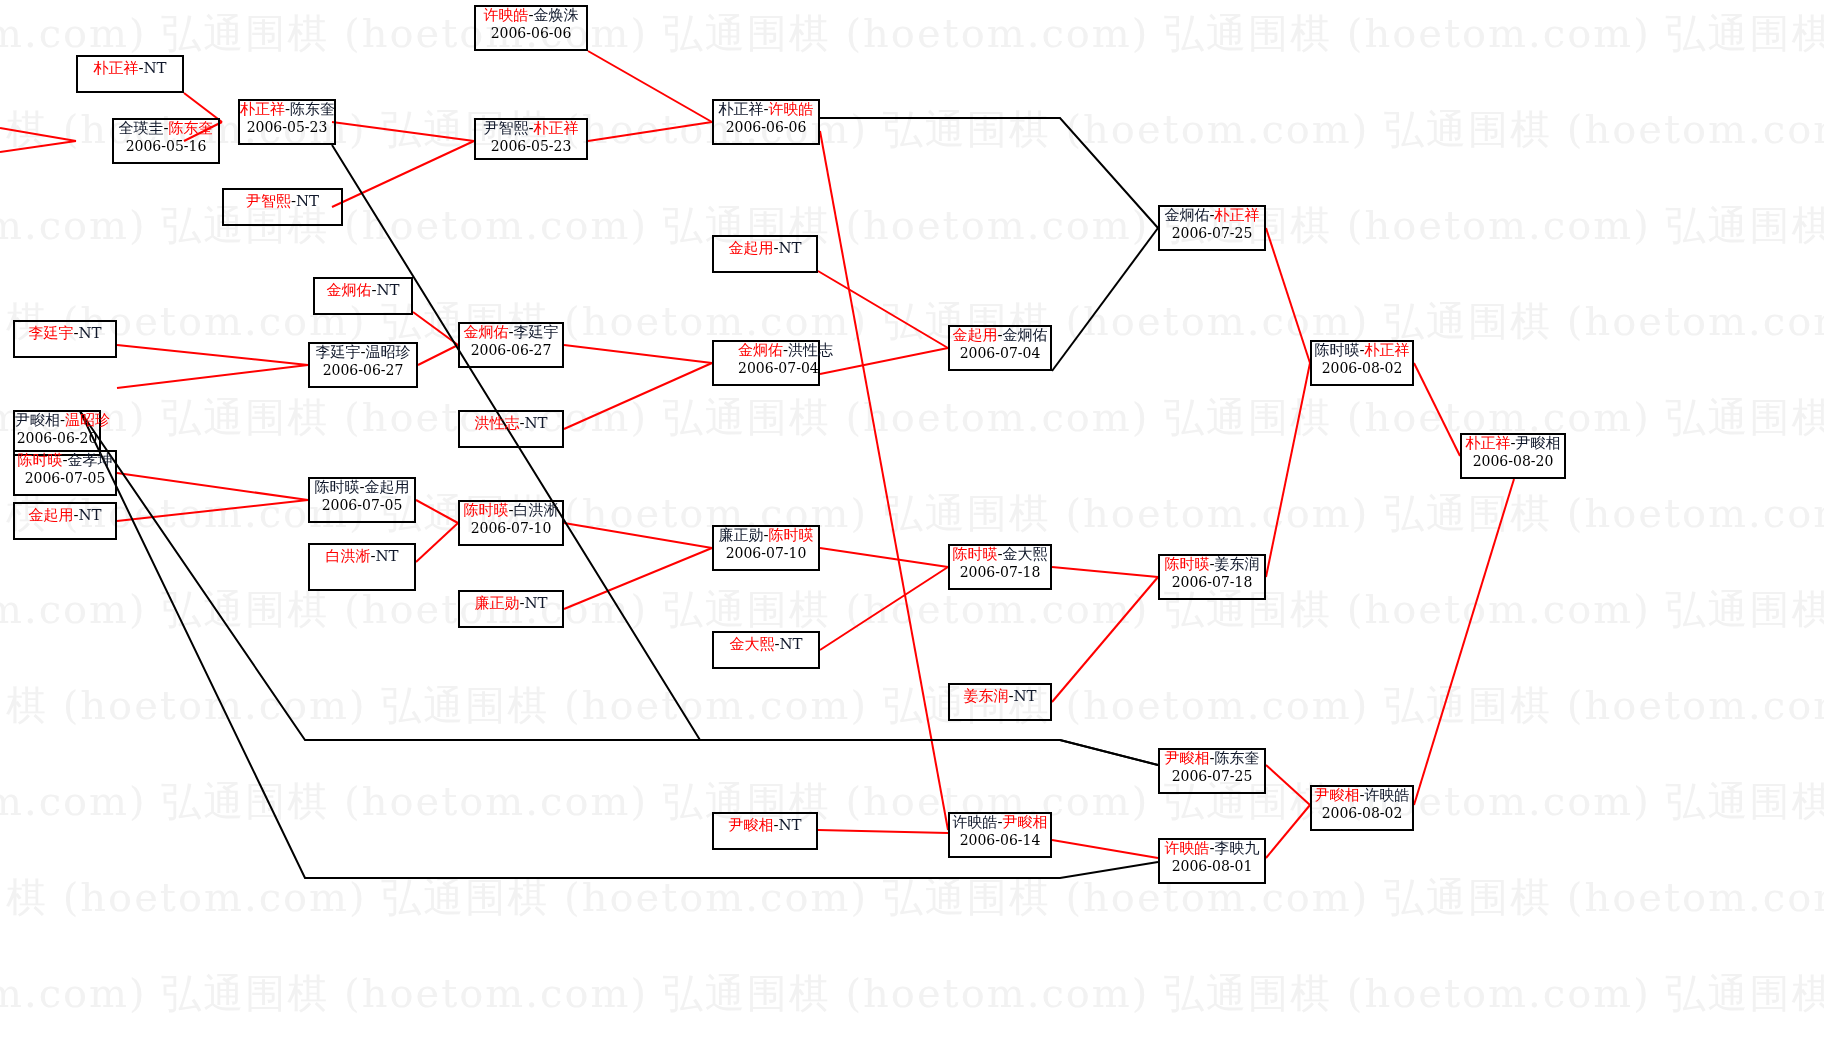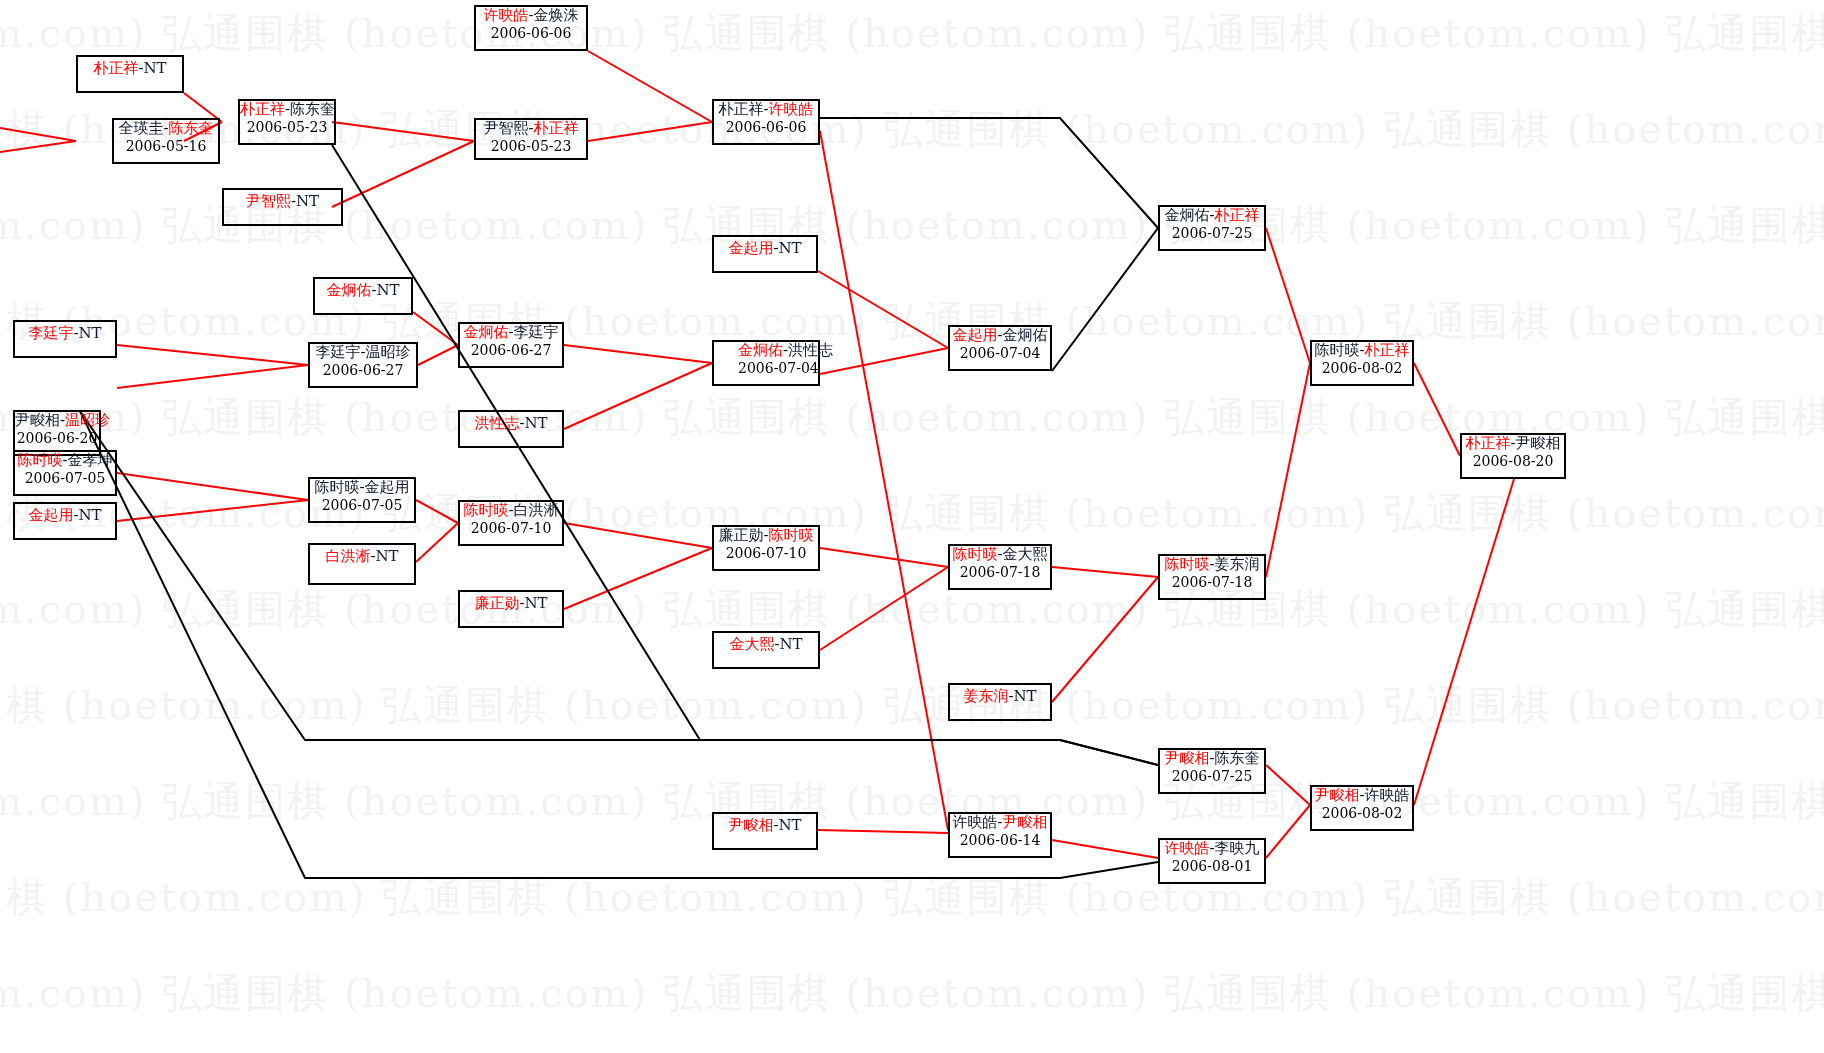--- a/index.html
+++ b/index.html
@@ -148,21 +148,21 @@
         <div class="nm"><span class="w">陈时暎</span><span class="sep">-</span><span class="l">金孝坤</span></div>
         <div class="dt">2006-07-05</div>
       </div>
       <div class="node single" style="left: 13px; top: 502px; width: 104px; height: 38px;">
         <div class="nm"><span class="w">金起用</span><span class="sep">-</span><span class="l">NT</span></div>
       </div>
       <div class="node" style="left: 308px; top: 477px; width: 108px; height: 46px;">
         <div class="nm"><span class="l">陈时暎</span><span class="sep">-</span><span class="l">金起用</span></div>
         <div class="dt">2006-07-05</div>
       </div>
-      <div class="node single" style="left: 308px; top: 543px; width: 108px; height: 42px;">
+      <div class="node single" style="left: 308px; top: 543px; width: 108px; height: 48px;">
         <div class="nm"><span class="w">白洪淅</span><span class="sep">-</span><span class="l">NT</span></div>
       </div>
       <div class="node" style="left: 458px; top: 500px; width: 106px; height: 46px;">
         <div class="nm"><span class="w">陈时暎</span><span class="sep">-</span><span class="l">白洪淅</span></div>
         <div class="dt">2006-07-10</div>
       </div>
       <div class="node single" style="left: 458px; top: 590px; width: 106px; height: 38px;">
         <div class="nm"><span class="w">廉正勋</span><span class="sep">-</span><span class="l">NT</span></div>
       </div>
       <div class="node" style="left: 712px; top: 525px; width: 108px; height: 46px;">

